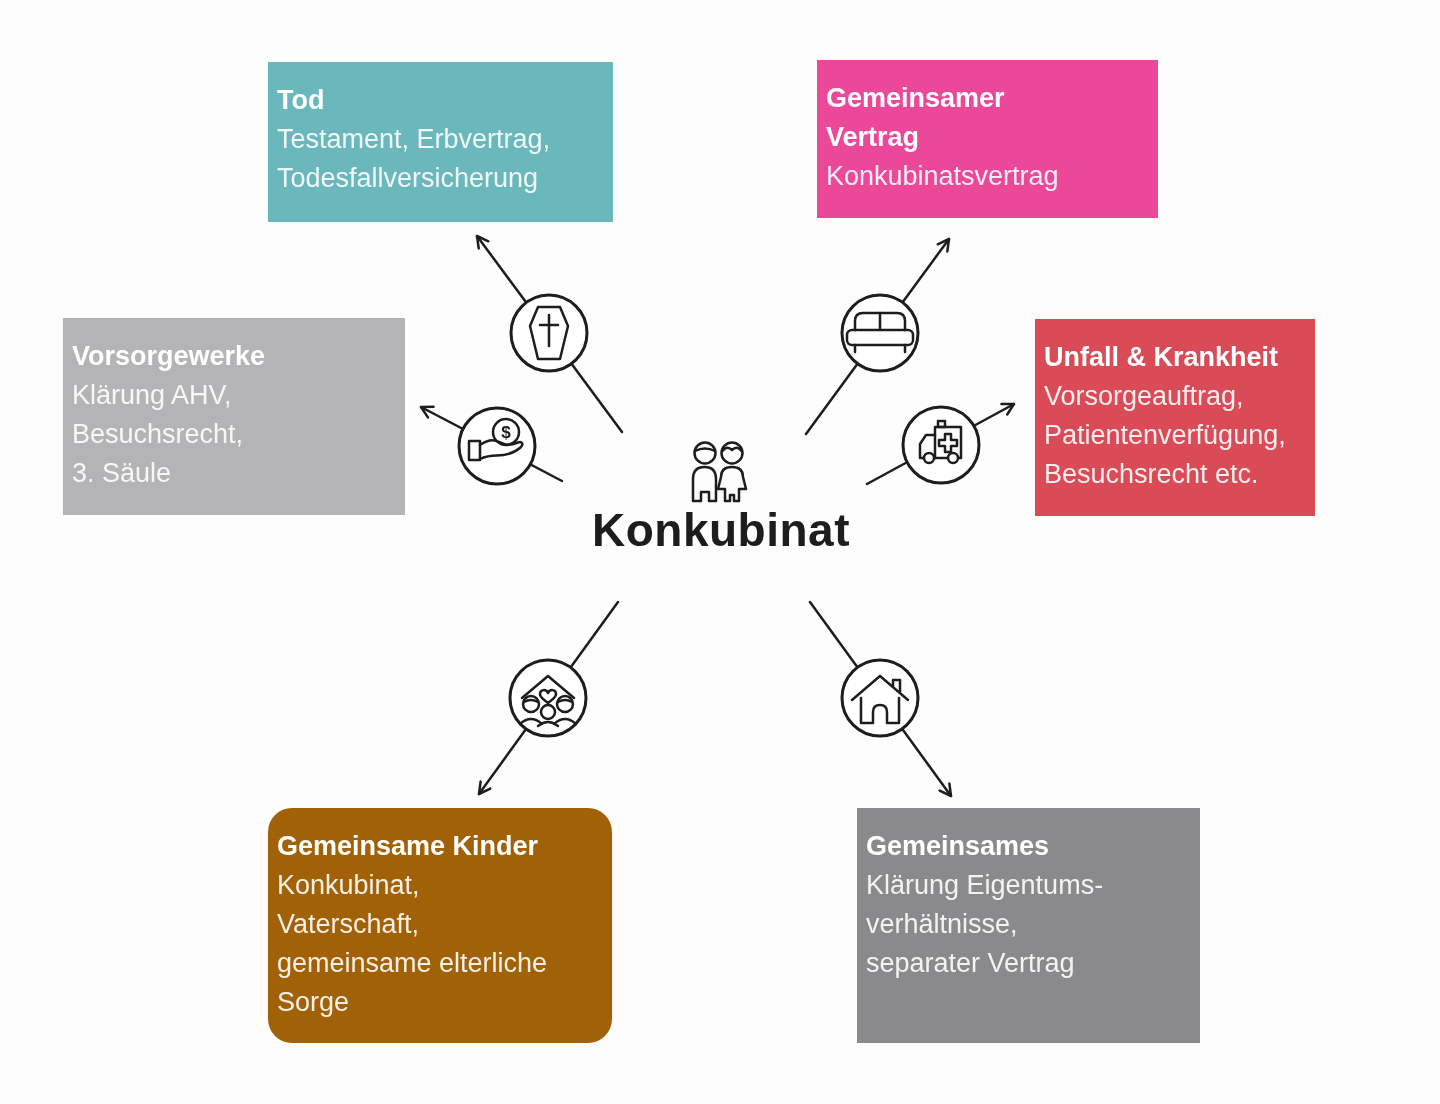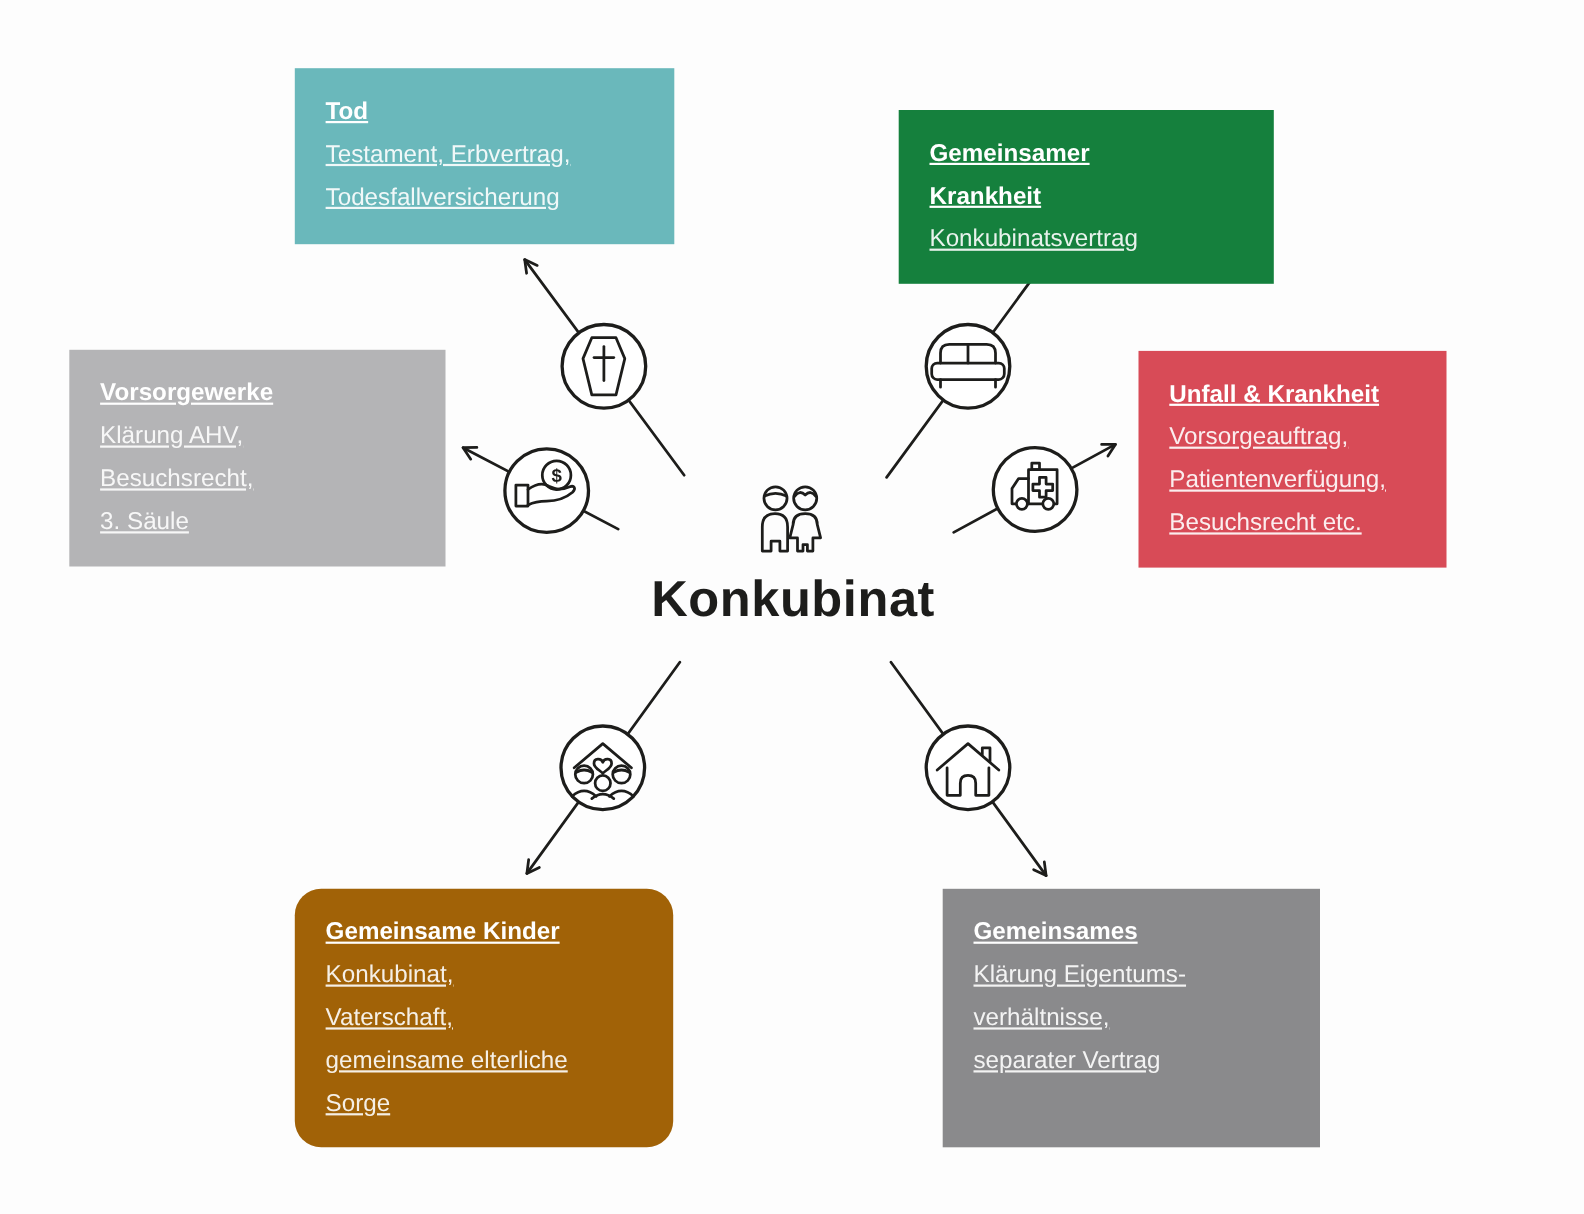--- a/index.html
+++ b/index.html
@@ -3,33 +3,33 @@
 <meta charset="utf-8">
 <style>
   html,body { margin:0; padding:0; background:#ffffff; }
   .canvas {
     position:relative; width:1440px; height:1104px;
     background:#fdfdfd; overflow:hidden;
     font-family:"Liberation Sans", sans-serif;
   }
   .box {
     position:absolute; box-sizing:border-box;
-    padding:19px 28px; color:#ffffff;
-    font-size:22px; line-height:39px;text-decoration:underline;
+    padding:19px 9px; color:#ffffff;
+    font-size:27px; line-height:39px;
   }
   .box .title { font-weight:700; }
   .box .body  { font-weight:400; opacity:0.9; }
   .box-tod        { left:268px;  top:62px;  width:345px; height:160px; }
   .box-haushalt   { left:817px;  top:60px;  width:341px; height:158px; }
   .box-vorsorge   { left:63px;   top:318px; width:342px; height:197px; }
   .box-unfall     { left:1035px; top:319px; width:280px; height:197px; }
   .box-kinder     { left:268px;  top:808px; width:344px; height:235px; }
   .box-eigenheim  { left:817px;  top:808px; width:343px; height:235px; }
   .center-title {
-    position:absolute; left:521px; top:518px; width:400px;
+    position:absolute; left:521px; top:504px; width:400px;
     text-align:center; font-size:46px; line-height:52px;
     font-weight:700; color:#1d1d1b; letter-spacing:0.5px;
   }
   svg.overlay { position:absolute; left:0; top:0; width:1440px; height:1104px; }
   .stroke { stroke:#1d1d1b; fill:none; stroke-width:2.5; stroke-linecap:round; stroke-linejoin:round; }
   .circle-badge { stroke:#1d1d1b; fill:#ffffff; stroke-width:3; }
   .wheel { stroke:#1d1d1b; fill:#ffffff; stroke-width:2.5; }
   .coin-text { font-family:"Liberation Sans", sans-serif; font-size:17px; font-weight:700; fill:#1d1d1b; stroke:none; text-anchor:middle; }
 </style>
 </head>
@@ -134,24 +134,24 @@
   <div class="box box-tod" style="background-color: rgb(106, 184, 187);">
     <div class="title">
         <div>Tod</div>
       </div>
     <div class="body">
         <div>Testament, Erbvertrag,</div>
         <div>Todesfallversicherung</div>
       </div>
   </div>
 
-  <div class="box box-haushalt" style="background-color: #15803d; margin-top: 40px;">
+  <div class="box box-haushalt" style="background-color: #ec4899;">
     <div class="title">
         <div>Gemeinsamer</div>
-        <div>Krankheit</div>
+        <div>Vertrag</div>
       </div>
     <div class="body">
         <div>Konkubinatsvertrag</div>
       </div>
   </div>
 
   <div class="box box-vorsorge" style="background-color: rgb(180, 180, 182);">
     <div class="title">
         <div>Vorsorgewerke</div>
       </div>

